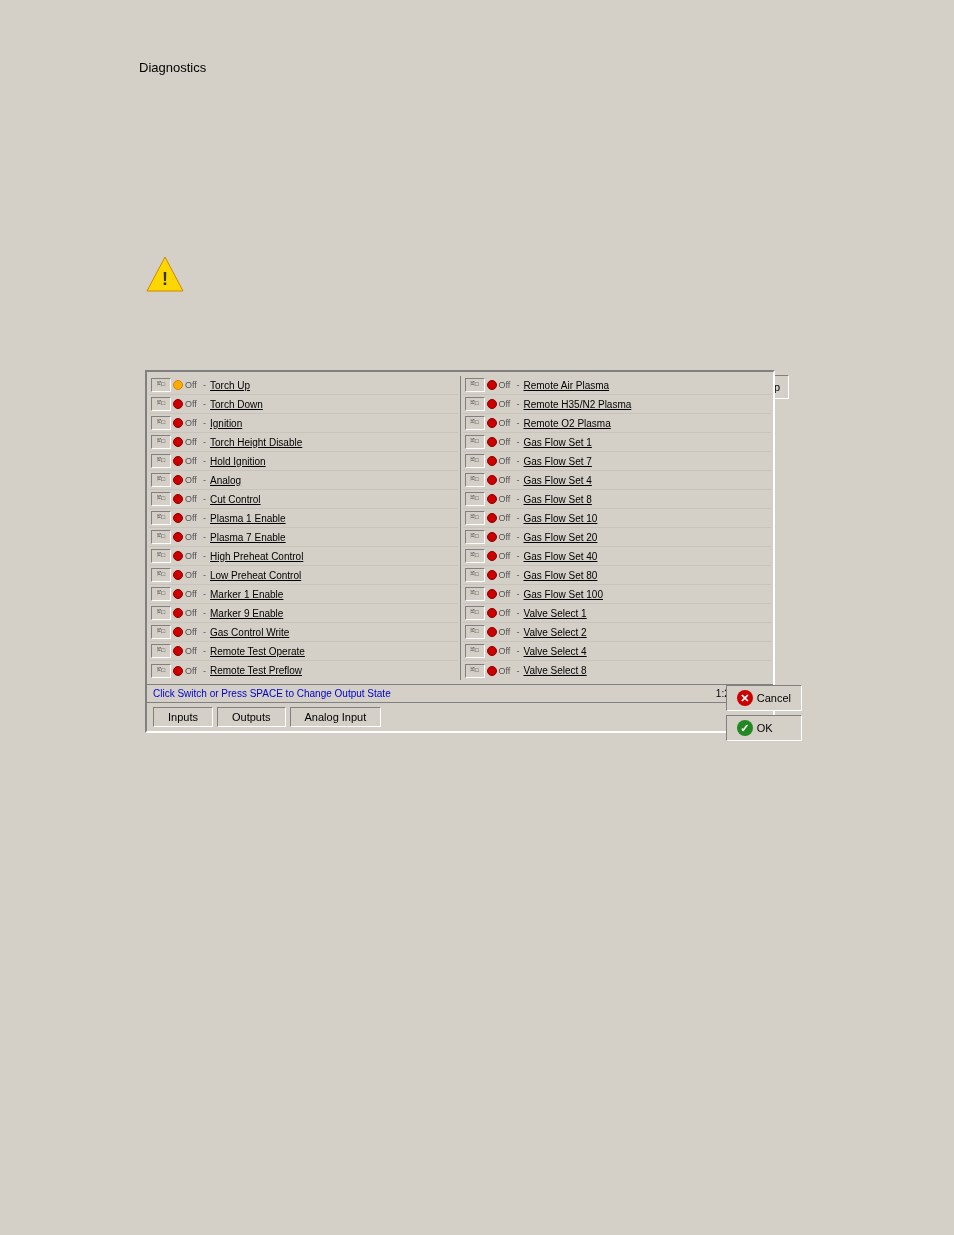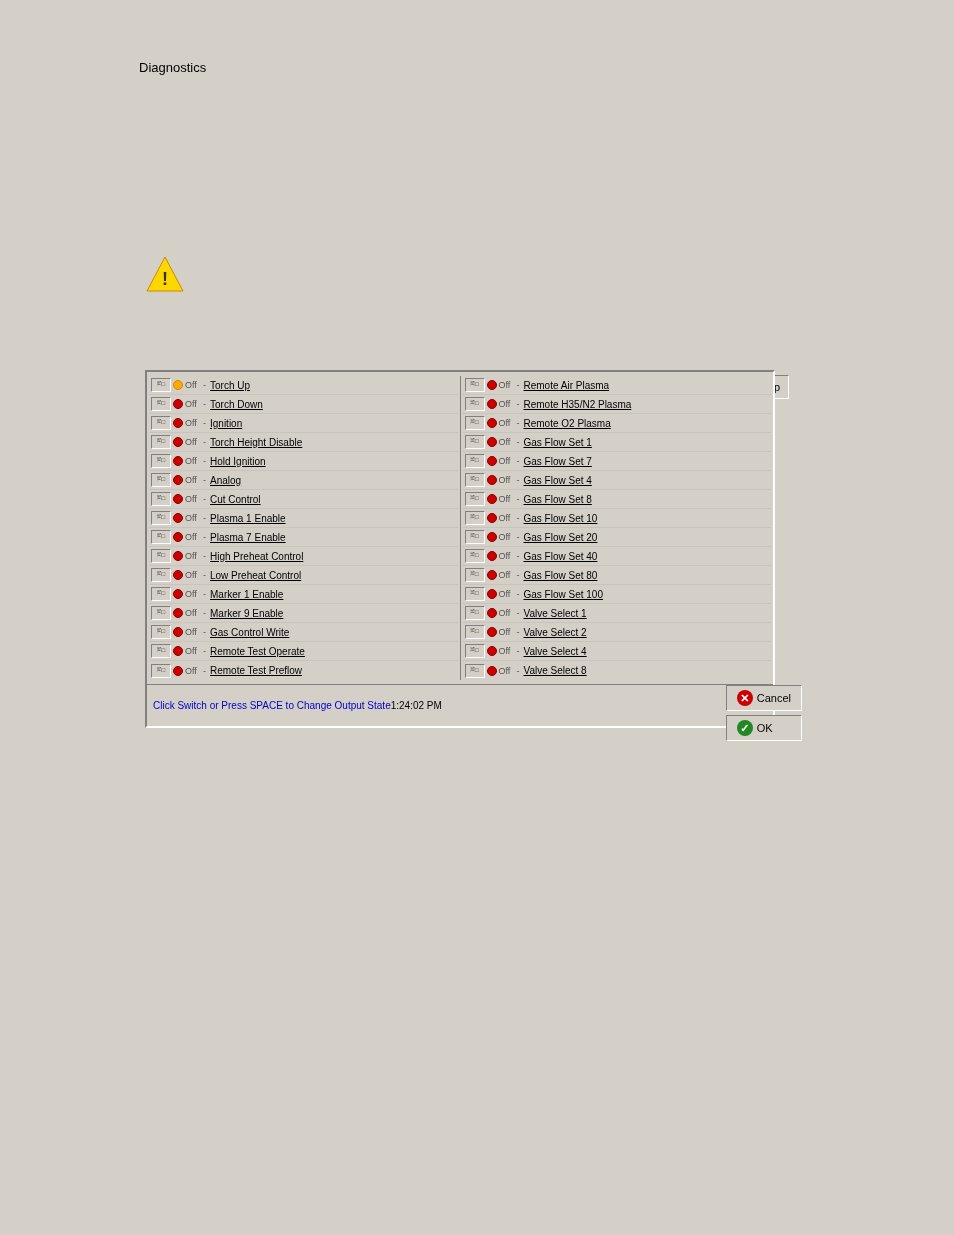--- a/index.html
+++ b/index.html
@@ -134,22 +134,23 @@
 
     .row-label {
       font-size: 10px;
       color: #000;
       white-space: nowrap;
       text-decoration: underline;
     }
 
     .status-bar {
       display: flex;
-      align-items: center;
-      padding: 15px 6px;
+      justify-content: space-between;
+      align-items: center;
+      padding: 3px 6px;
       border-top: 1px solid #808080;
     }
 
     .status-text {
       color: #0000cc;
       font-size: 10px;
     }
 
     .timestamp {
       font-size: 10px;
@@ -472,20 +473,26 @@
           <span class="row-label">Valve Select 8</span>
         </div>
       </div>
   </div>
 
   <div class="status-bar">
     <span class="status-text">Click Switch or Press SPACE to Change Output State</span>
     <span class="timestamp">1:24:02 PM</span>
   </div>
 
+  <div class="tab-bar" id="tab-bar">
+      <button class="tab-btn">Inputs</button>
+      <button class="tab-btn">Outputs</button>
+      <button class="tab-btn">Analog
+Input</button>
+    </div>
 </div>
 
 <div style="position:absolute; top:685px; right:152px; display:flex; flex-direction:column; gap:4px;">
   <button class="cancel-btn">
     <div class="icon-x">✕</div>
     <span>Cancel</span>
   </button>
   <button class="ok-btn">
     <div class="icon-check">✓</div>
     <span>OK</span>

